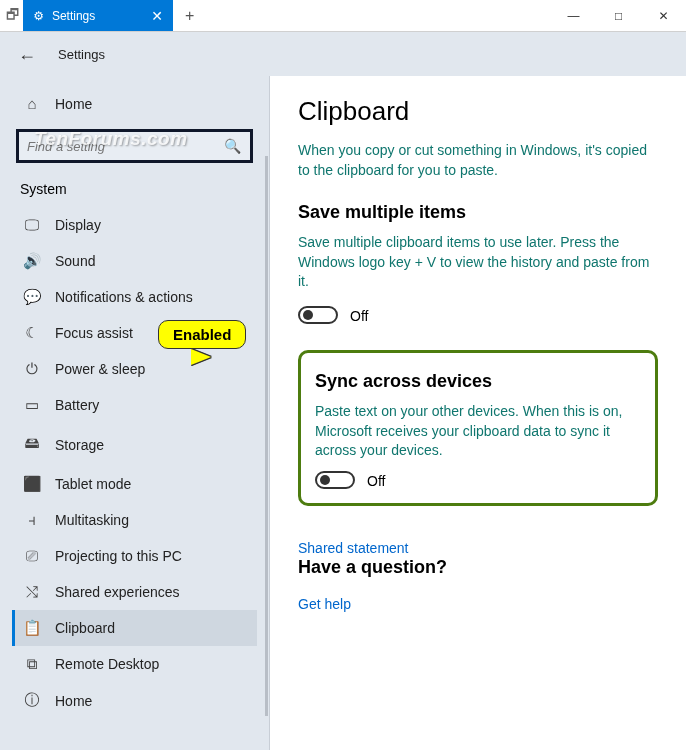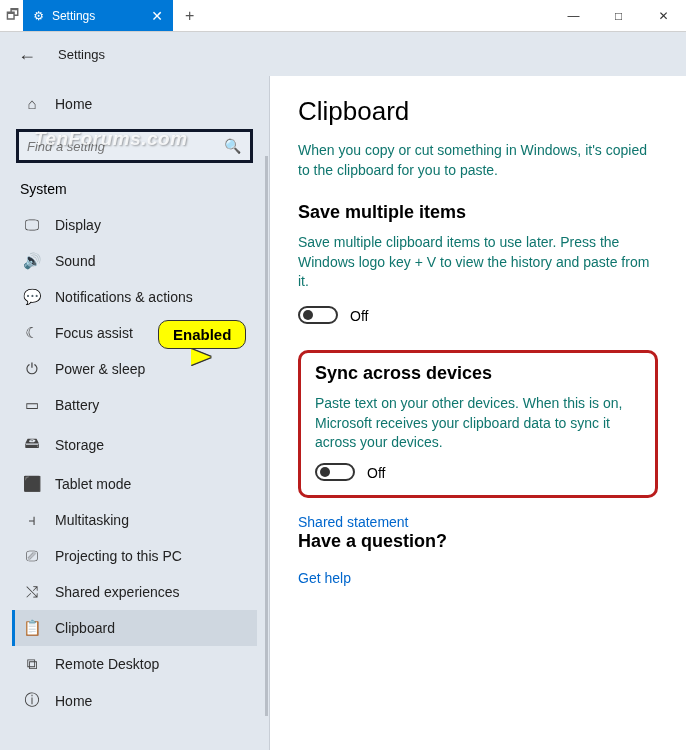--- a/index.html
+++ b/index.html
@@ -34,21 +34,21 @@
 .content p.desc { font-size: 14px; color: #0f766e; margin-bottom: 22px; line-height: 1.4; }
 .content h2 { font-weight: 600; font-size: 18px; margin-bottom: 10px; }
 .section { margin-bottom: 26px; }
 .toggle-row { display: flex; align-items: flex-end; gap: 12px; margin-top: 10px; }
 .toggle { width: 40px; height: 18px; border: 2px solid #333; border-radius: 10px; position: relative; background: #fff; }
 .toggle .knob { width: 10px; height: 10px; background: #333; border-radius: 50%; position: absolute; top: 2px; left: 3px; }
 .toggle-label { font-size: 14px; }
 .link { color: #0066cc; font-size: 14px; display: inline-block; margin-top: 8px; cursor: pointer; }
 .btn { background: #ccc; border: none; padding: 7px 22px; font-size: 14px; margin-top: 12px; cursor: pointer; }
 
-.highlight-box { border: 3px solid #b91c1c; border-radius: 10px; padding: 10px 14px 14px 14px; margin-bottom: 8px; }
+.highlight-box { border: 3px solid #4d7c0f; border-radius: 10px; padding: 18px 14px 14px 14px; margin-bottom: 26px; }
 
 .callout { position: absolute; top: 320px; left: 158px; z-index: 10; display: flex; align-items: center; flex-direction: column; }
 .callout-bubble { background: #ffff00; border: 1.5px solid #333; border-radius: 10px; padding: 5px 14px; font-weight: 700; font-size: 15px; color: #000; }
 .callout-tail { width: 0; height: 0; border-top: 8px solid transparent; border-bottom: 8px solid transparent; border-left: 20px solid #ffff00; margin-left: -2px; filter: drop-shadow(1px 0 0 #333) drop-shadow(0 1px 0 #333) drop-shadow(0 -1px 0 #333); }
 .scroll-thumb { position: absolute; right: 1px; top: 0; width: 3px; height: 560px; background: #b8bec6; }
 </style>
 </head>
 <body>
 
 <div class="titlebar">

